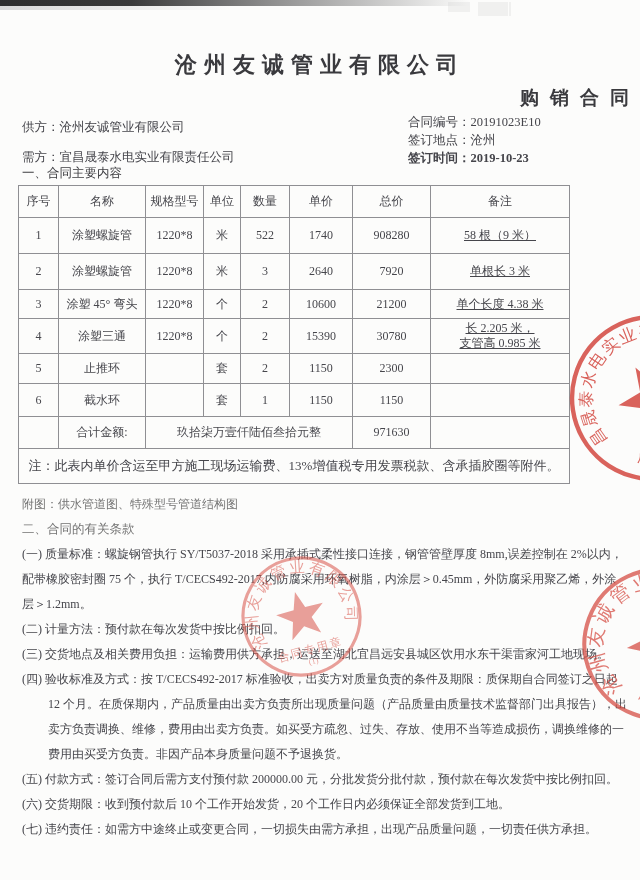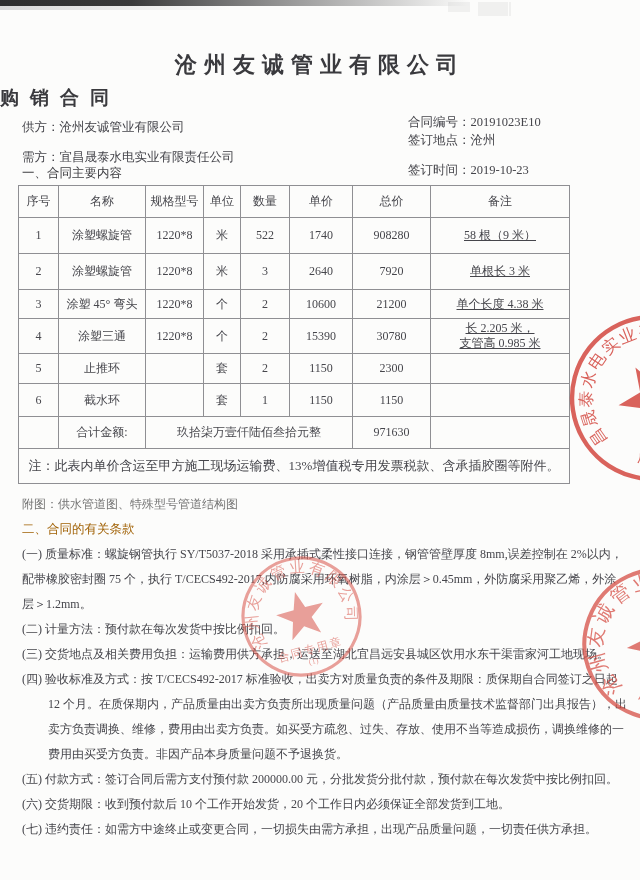--- a/index.html
+++ b/index.html
@@ -14,21 +14,21 @@
     left:0;top:0;width:470px;height:6px;
     background:linear-gradient(to right,#2e2e2e 0%,#3a3a3a 28%,#8f8f8f 58%,rgba(200,200,200,0) 100%);
   }
   .scan-strip2{left:0;top:6px;width:230px;height:4px;background:linear-gradient(to right,#d8d8d8,rgba(230,230,230,0));}
   .artifact{background:#bdbdbd;opacity:.18;}
   .company-title{
     left:0;top:50px;width:640px;text-align:center;
     font-size:22px;font-weight:600;letter-spacing:7px;color:#3a3a3e;white-space:nowrap;
   }
   .doc-title{
-    left:0;top:85px;width:640px;text-align:left;
+    left:0;top:85px;width:640px;text-align:right;
     font-size:19px;font-weight:600;letter-spacing:11px;color:#3a3a3e;white-space:nowrap;
   }
   .meta-line{font-size:12.5px;white-space:nowrap;color:#44444a;}
   .sec-heading{font-size:12.5px;white-space:nowrap;color:#3c3c40;}
 
   table.items{
     position:absolute;left:18px;top:185px;width:551px;
     border-collapse:collapse;table-layout:fixed;
     font-size:12px;color:#46464c;
   }
@@ -36,21 +36,21 @@
     border:1px solid #8f8f93;text-align:center;vertical-align:middle;
     font-weight:normal;padding:0 2px;overflow:hidden;
   }
   tr.h32{height:32px;} tr.h36{height:36px;} tr.h29{height:29px;}
   tr.h35{height:35px;} tr.h30{height:30px;} tr.h33{height:33px;}
   td.remark{white-space:pre-line;line-height:15px;text-decoration:underline;}
   td.note-cell{text-align:left;padding:4px 6px;font-size:13px;color:#46464c;}
 
   .post{position:absolute;left:22px;top:492px;width:606px;}
   .flow-line{height:25px;line-height:25px;font-size:12px;white-space:nowrap;color:#737373;}
-  .flow-line.head{font-size:12.5px;color:#a16207;}
+  .flow-line.head{font-size:12.5px;color:#737373;}
   .cl-line{height:25px;line-height:25px;font-size:12px;white-space:nowrap;color:#45454b;}
   .cl-line.indent{padding-left:26px;}
 
   .seal-wrap{position:absolute;pointer-events:none;}
   .seal-wrap svg{display:block;width:100%;height:100%;}
   .seal-wrap .ring-circle{fill:none;stroke:currentColor;stroke-width:5;}
   .seal-wrap text{fill:currentColor;}
   .seal-wrap .star{fill:currentColor;}
   .seal-buyer{left:565px;top:310px;width:176px;height:176px;color:#d2423a;opacity:.82;transform:rotate(-30deg);}
   .seal-supplier-mid{left:238px;top:553px;width:127px;height:127px;color:#d8544a;opacity:.55;transform:rotate(-15deg);}
@@ -70,21 +70,21 @@
 <div class="abs artifact" style="left:478px;top:2px;width:30px;height:14px;"></div>
 <div class="abs artifact" style="left:509px;top:2px;width:2px;height:14px;"></div>
 
 <div class="abs company-title">沧州友诚管业有限公司</div>
 <div class="abs doc-title">购销合同</div>
 
 <div class="abs meta-line" style="left:22px;top:119px;">供方：沧州友诚管业有限公司</div>
 <div class="abs meta-line" style="left:22px;top:149px;">需方：宜昌晟泰水电实业有限责任公司</div>
 <div class="abs meta-line" style="left:408px;top:114px;">合同编号：20191023E10</div>
 <div class="abs meta-line" style="left:408px;top:132px;text-align:center;">签订地点：沧州</div>
-<div class="abs meta-line" style="left:408px;top:162px;">签订时间：2019-10-23</div>
+<div class="abs meta-line" style="left:408px;top:150px;font-weight:bold;">签订时间：2019-10-23</div>
 <div class="abs sec-heading" style="left:22px;top:165px;">一、合同主要内容</div>
 
 <table class="items">
   <colgroup>
     <col style="width:40px">
       <col style="width:87px">
       <col style="width:58px">
       <col style="width:37px">
     <col style="width:49px">
       <col style="width:63px">

